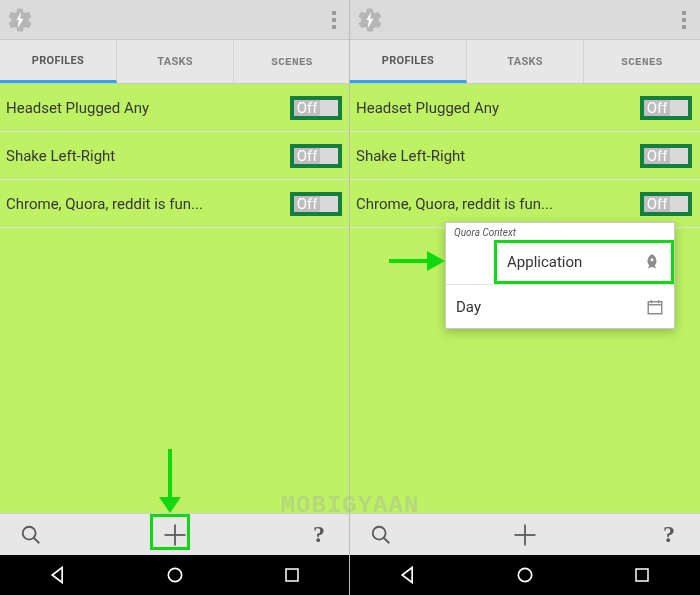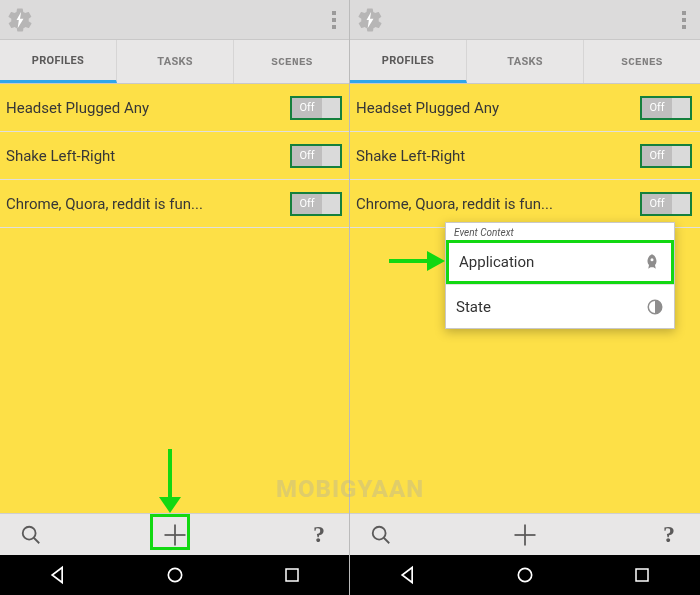--- a/index.html
+++ b/index.html
@@ -4,21 +4,21 @@
 <style>
   * { box-sizing: border-box; margin: 0; padding: 0; }
   html, body { width: 700px; height: 595px; overflow: hidden; font-family: Roboto, Arial, sans-serif; }
   body { display: flex; background: #fff; position: relative; }
 
   .screen {
     width: 350px;
     height: 595px;
     display: flex;
     flex-direction: column;
-    background: #fde047;
+    background: #bef264;
     position: relative;
   }
   .divider {
     width: 1px; background: #bbb;
     position: absolute; left: 349px; top: 0; bottom: 0;
   }
 
   
   .actionbar {
     height: 40px;
@@ -72,22 +72,22 @@
     justify-content: space-between;
     padding: 0 8px 0 6px;
     border-bottom: 1px solid #e0dfdf;
     font-size: 15px;
     color: #373737;
   }
   .toggle {
     width: 52px; height: 24px;
     background: #bfbebe;
     display: flex; align-items: center; justify-content: center;
-    font-size: 11px; color: #fff;
-    border: 2px solid #15803d;
+    font-size: 15px; color: #fff;
+    border: 4px solid #15803d;
     box-shadow: inset -18px 0 0 0 #dadada;
     padding-right: 18px;
   }
 
   
   .bottombar {
     height: 42px;
     background: #e8e7e7;
     display: flex;
     align-items: center;
@@ -102,27 +102,28 @@
     color: #5b5a5a;
     font-size: 26px;
     font-weight: 300;
     font-family: serif;
   }
 
   
   .watermark {
     position: absolute;
     left: 50%; transform: translateX(-50%);
-    bottom: 92px;
+    bottom: 76px;
     font-size: 24px; font-weight: 800;
     color: rgba(170,170,170,0.35);
     letter-spacing: 1px;
     white-space: nowrap;
     pointer-events: none;
     z-index: 1;
+    font-family: Liberation Mono, monospace;
   }
 
   
   .navbar {
     height: 40px;
     background: #000;
     display: flex;
     align-items: center;
     justify-content: space-around;
   }
@@ -148,21 +149,21 @@
     display: flex;
     align-items: center;
     justify-content: space-between;
     height: 44px;
     padding: 0 10px;
     font-size: 15px;
     color: #333;
     border-top: 1px solid #e3e2e2;
   }
   .popup-item svg { color: #8e8d8d; }
-  .popup-highlight { border: 3px solid #12d812; }
+  .popup-highlight { border: 3px solid #12d812; margin-left: 48px; }
 
   
   .green-box {
     position: absolute;
     border: 3px solid #12d812;
     z-index: 6;
     pointer-events: none;
   }
   .green-arrow {
     position: absolute;
@@ -344,33 +345,35 @@
         </svg>
     </span>
     <span class="nav-icon">
       <svg width="18" height="18" viewBox="0 0 24 24" fill="none" stroke="#fff" stroke-width="2">
           <rect x="4" y="4" width="16" height="16"></rect>
         </svg>
     </span>
   </div>
 
   <div class="popup">
-    <div class="popup-title">Event Context</div>
+    <div class="popup-title">Quora Context</div>
 
     <div class="popup-item popup-highlight">
       <span>Application</span>
       <svg width="18" height="18" viewBox="0 0 24 24" fill="#8e8d8d">
           <path d="M12 2c3 0 6 5 6 9 0 2-1 4-2 5l1 5-3-2h-4l-3 2 1-5c-1-1-2-3-2-5 0-4 3-9 6-9zm0 5a2 2 0 100 4 2 2 0 000-4z"></path>
         </svg>
     </div>
     <div class="popup-item">
-      <span>State</span>
-      <svg width="18" height="18" viewBox="0 0 24 24">
-          <circle cx="12" cy="12" r="9" fill="none" stroke="#8e8d8d" stroke-width="2"></circle>
-          <path d="M12 3a9 9 0 010 18z" fill="#8e8d8d"></path>
+      <span>Day</span>
+      <svg width="18" height="18" viewBox="0 0 24 24" fill="none" stroke="#8e8d8d" stroke-width="2">
+          <rect x="3" y="5" width="18" height="16"></rect>
+          <line x1="3" y1="9" x2="21" y2="9"></line>
+          <line x1="7" y1="3" x2="7" y2="7"></line>
+          <line x1="17" y1="3" x2="17" y2="7"></line>
         </svg>
     </div>
   </div>
 
   <svg class="green-arrow" style="left:39px; top:249px;" width="56" height="24" viewBox="0 0 56 24">
     <line x1="0" y1="12" x2="40" y2="12" stroke="#12d812" stroke-width="4"></line>
     <polygon points="38,2 38,22 56,12" fill="#12d812"></polygon>
   </svg>
 
 </div>

